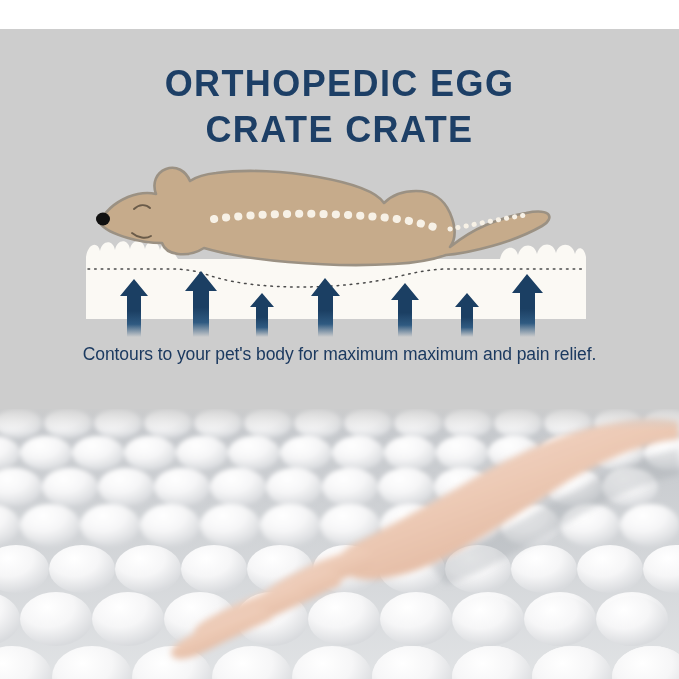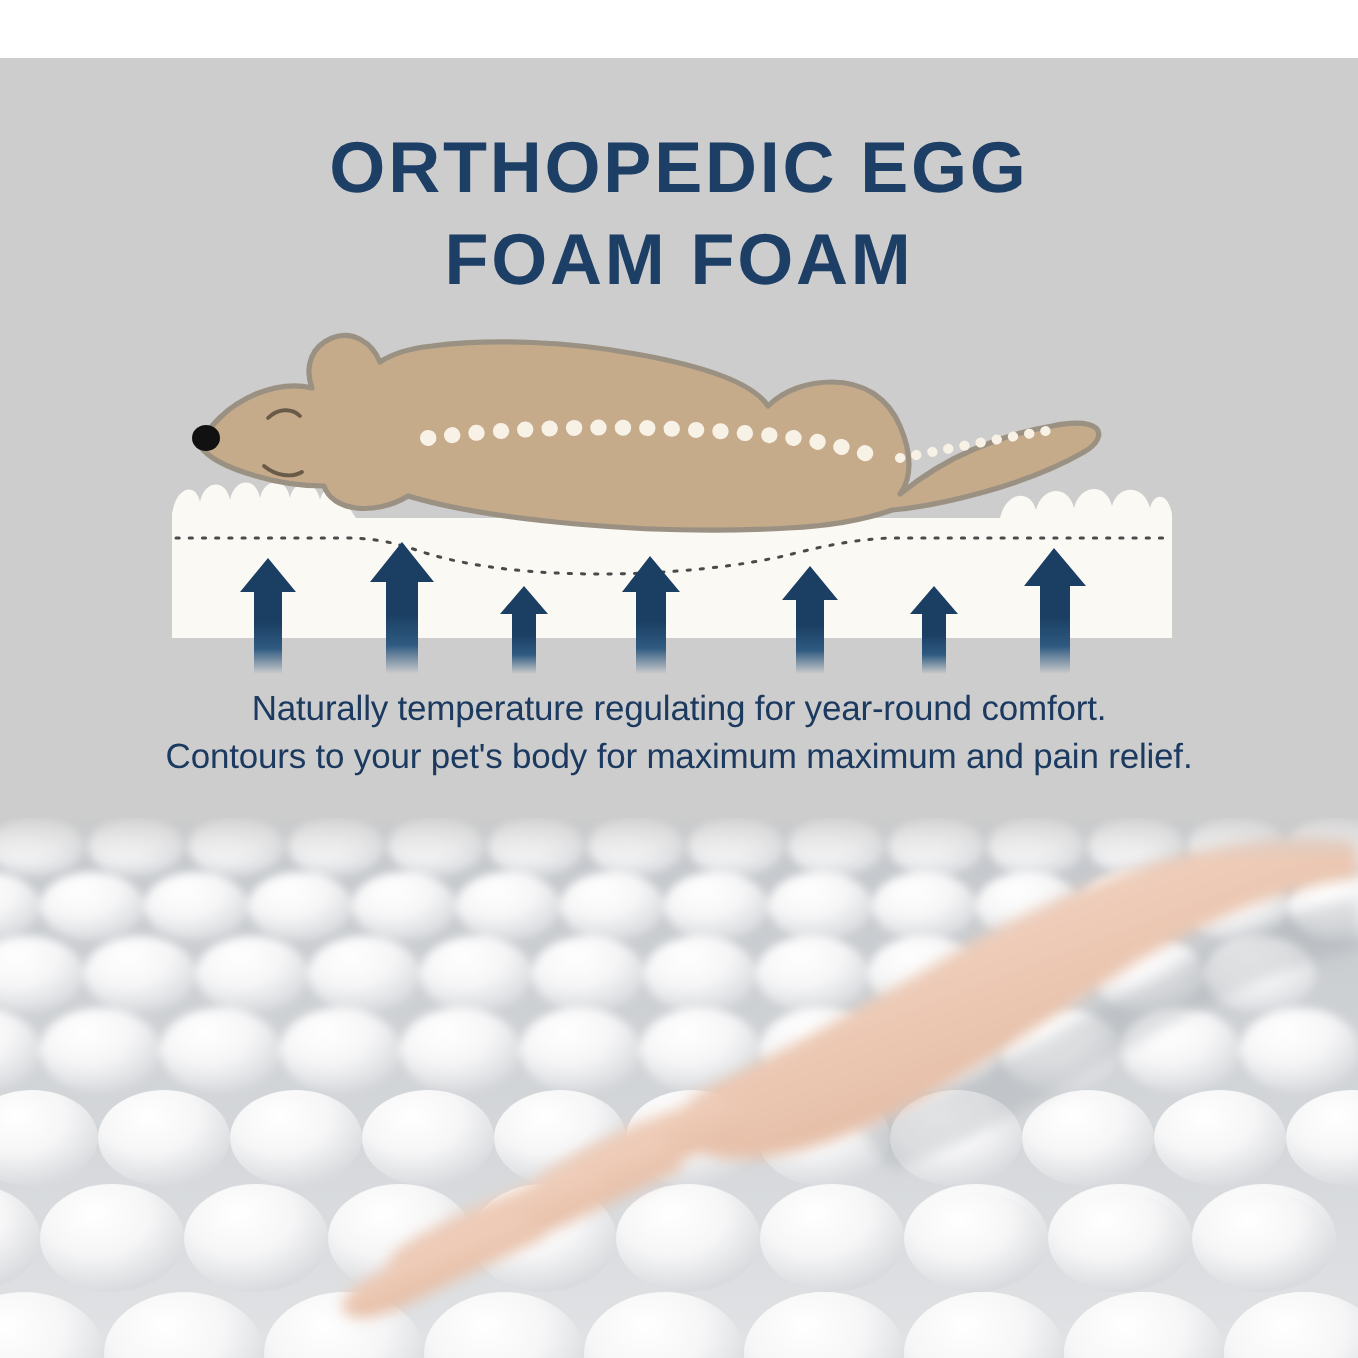--- a/index.html
+++ b/index.html
@@ -76,21 +76,21 @@
 </style>
 </head>
 <body>
 
 <div id="page">
 
   <div id="top-panel">
 
     <div id="headline">
       <span class="hl-line">ORTHOPEDIC EGG</span>
-      <span class="hl-line">FOAM FOAM</span>
+      <span class="hl-line">CRATE CRATE</span>
     </div>
 
     <svg id="diagram" viewBox="0 0 679 190">
       <defs>
         <linearGradient id="arrowGrad" x1="0" y1="0" x2="0" y2="1">
           <stop offset="0%" stop-color="#1b3f63"></stop>
           <stop offset="55%" stop-color="#1b3f63"></stop>
           <stop offset="78%" stop-color="#2f5a81"></stop>
           <stop offset="100%" stop-color="#cdcdcd"></stop>
         </linearGradient>
@@ -174,21 +174,20 @@
 
         <path d="M 405,136 L 419,153 L 412,153 L 412,190 L 398,190 L 398,153 L 391,153 Z" fill="url(#arrowGrad)"></path>
 
         <path d="M 467,146 L 479,160 L 473,160 L 473,190 L 461,190 L 461,160 L 455,160 Z" fill="url(#arrowGrad)"></path>
 
         <path d="M 527,127 L 543,146 L 535,146 L 535,190 L 520,190 L 520,146 L 512,146 Z" fill="url(#arrowGrad)"></path>
       </g>
     </svg>
 
     <div id="subcopy">
-      <span class="sub-line">Naturally temperature regulating for year-round comfort.</span>
       <span class="sub-line">Contours to your pet's body for maximum maximum and pain relief.</span>
     </div>
   </div>
 
   <div id="photo-panel">
     <svg id="photo-svg" viewBox="0 0 679 299">
       <defs>
 
         <radialGradient id="bumpG" cx="38%" cy="28%" r="72%">
           <stop offset="0%" stop-color="#ffffff"></stop>

